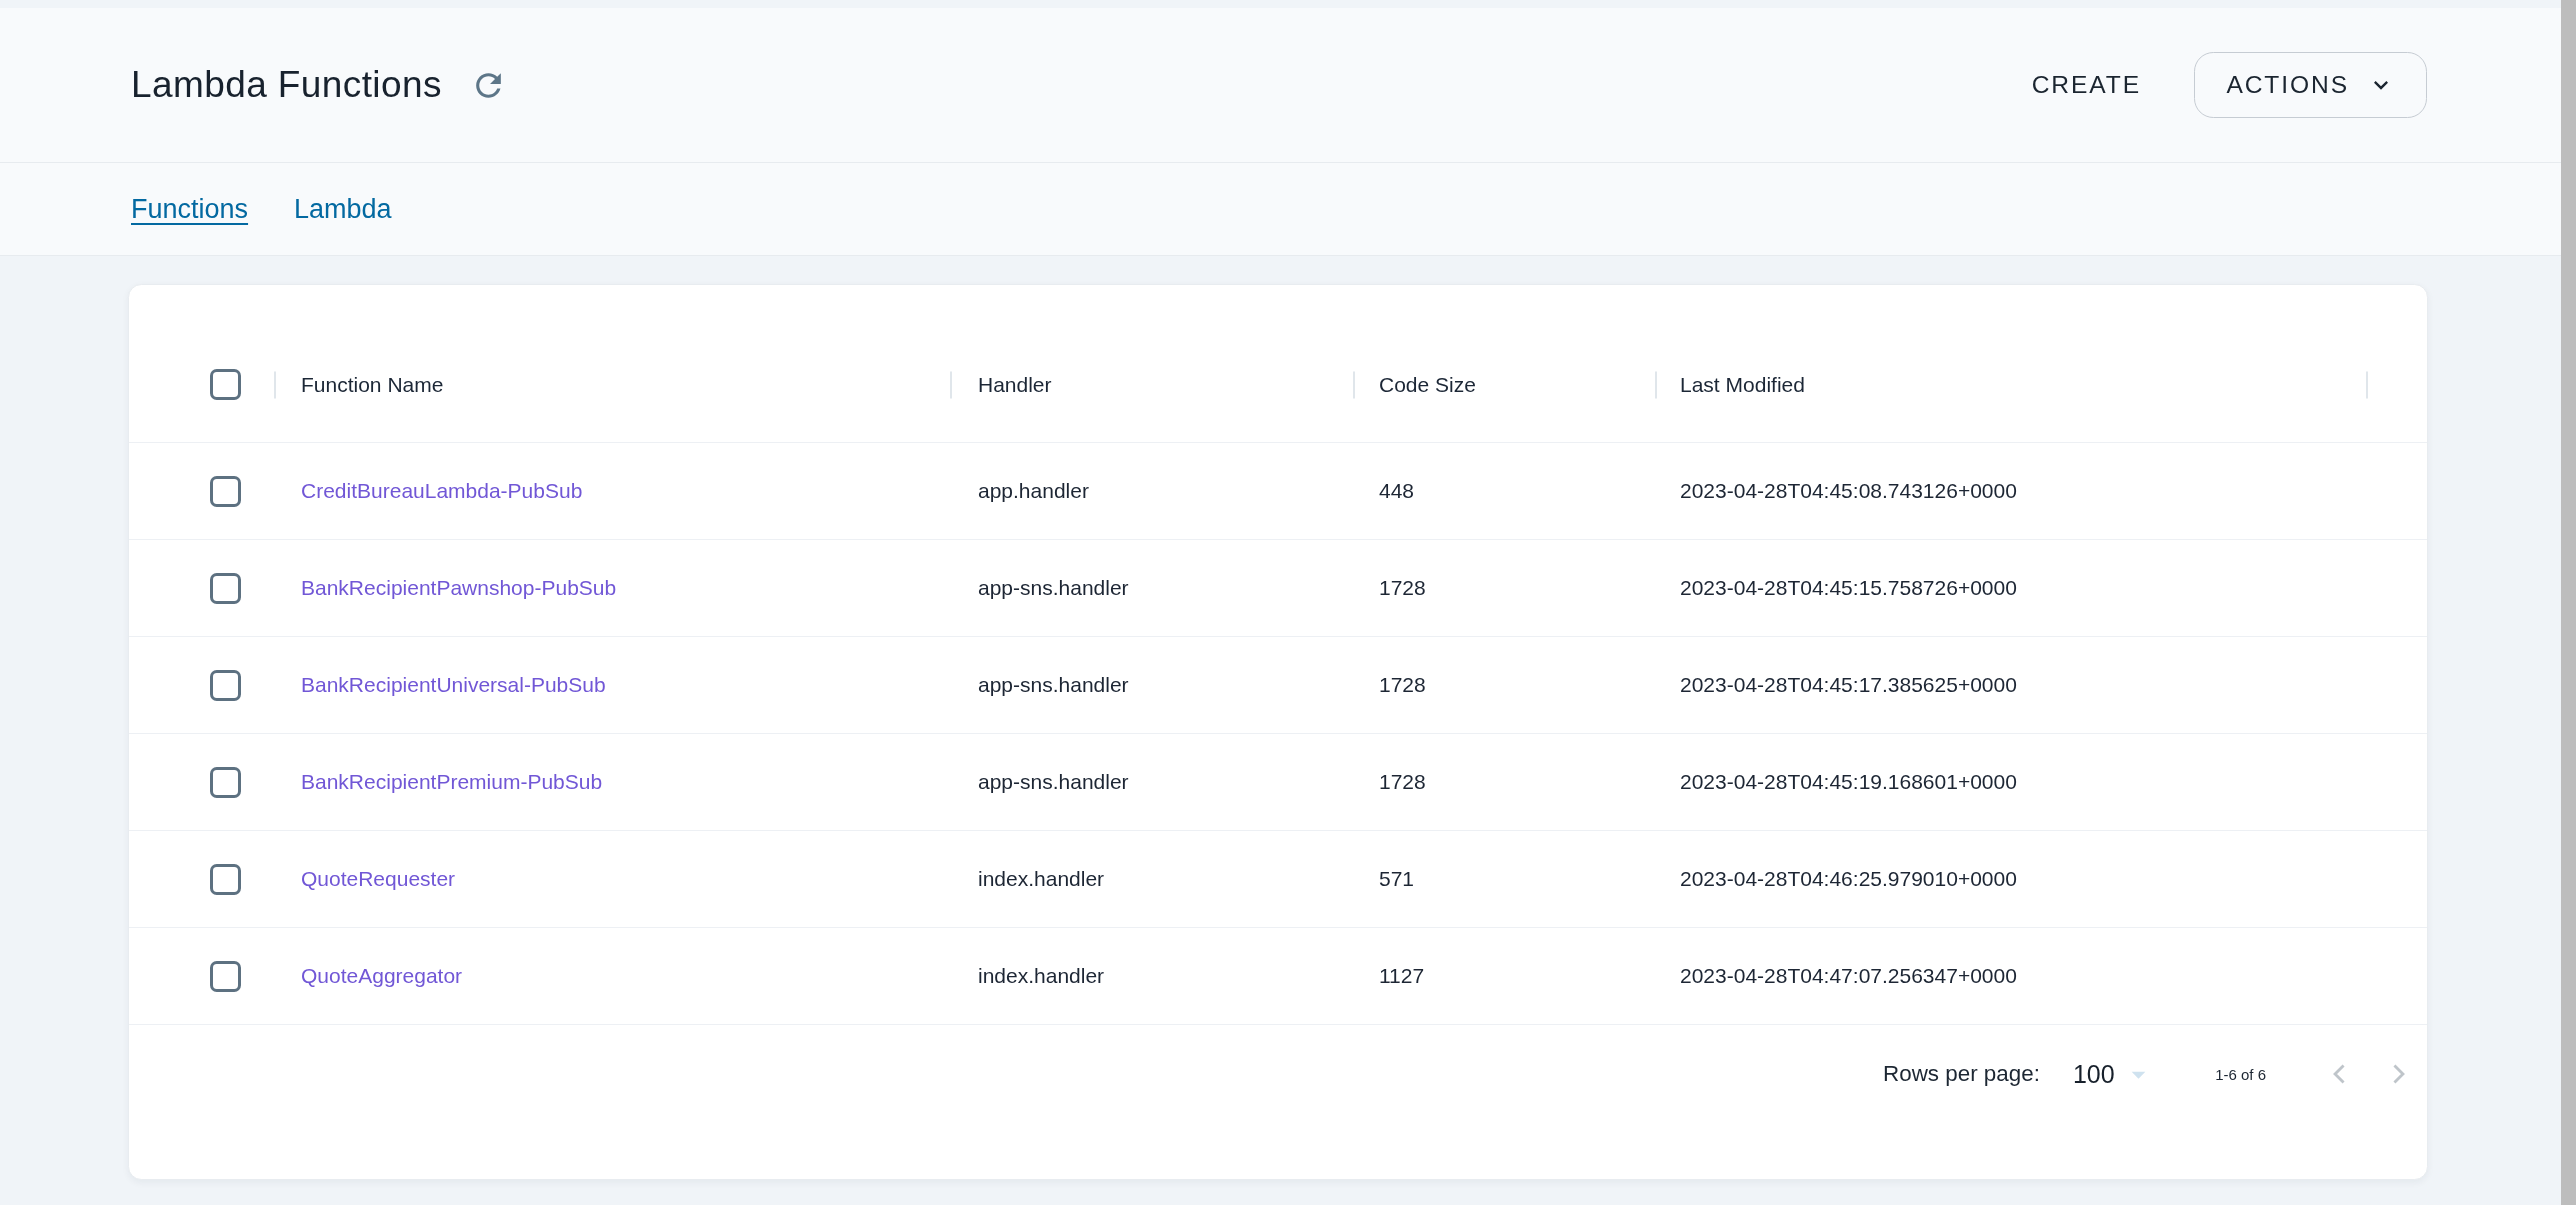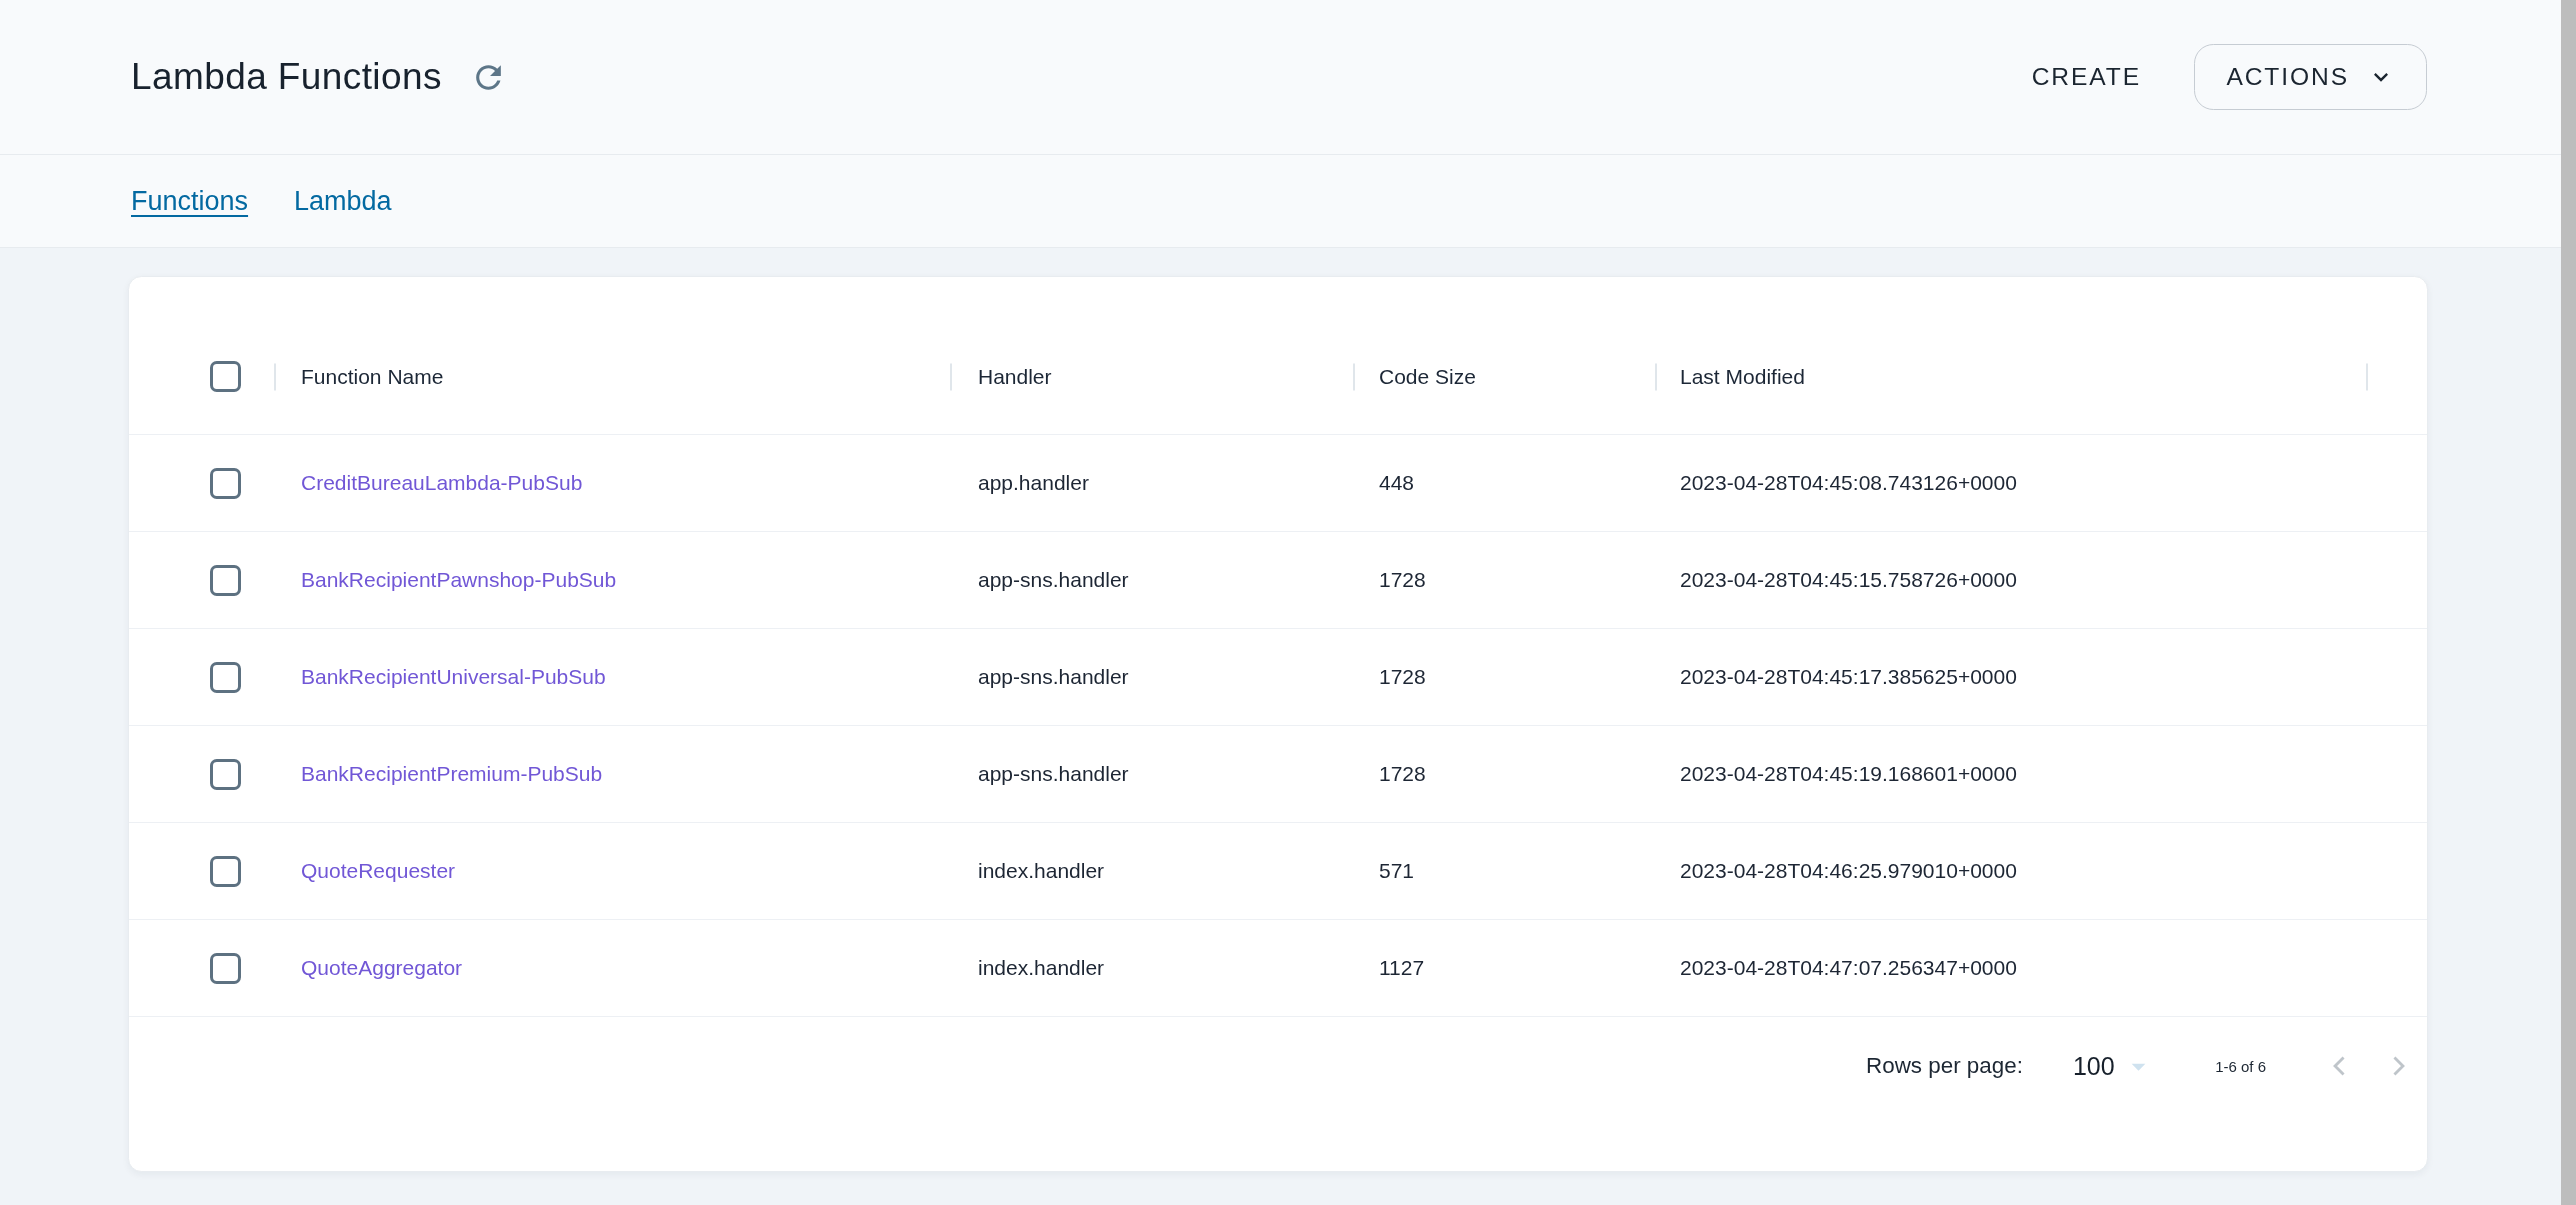--- a/index.html
+++ b/index.html
@@ -5,21 +5,21 @@
   * { box-sizing: border-box; }
   html, body { margin: 0; padding: 0; }
   body {
     width: 2576px; height: 1206px;
     background: #f0f4f8;
     font-family: "Liberation Sans", sans-serif;
     color: #1b2430;
     position: relative;
     overflow: hidden;
   }
-  .app { position: absolute; left: 0; top: 0; width: 2561px; height: 984px; }
+  .app { position: absolute; left: 0; top: 8px; width: 2561px; height: 984px; }
 
   
   .topbar {
     height: 155px; background: #f8fafc;
     border-bottom: 0.7px solid #e7ebef;
     display: flex; align-items: center;
     padding: 0 134px 0 131px;
   }
   .page-title { font-size: 37px; font-weight: 400; color: #18222e; letter-spacing: 0.4px; }
   .icon-btn {
@@ -84,21 +84,21 @@
   }
 
   
   .pagination {
     height: 98px; display: flex; align-items: center;
     justify-content: flex-end; 
   }
   .pg-label { font-size: 22.4px; color: #1d2733; margin-right: 33px; }
   .pg-select {
     display: flex; align-items: center; gap: 7.5px;
-    cursor: pointer; margin-right: 60px; margin-left: 17px;
+    cursor: pointer; margin-right: 60px;
   }
   .pg-select .pg-value { font-size: 25px; color: #17202b; }
   .pg-range { font-size: 15px; color: #1d2733; margin-right: 45px; }
   .pg-btn {
     background: none; border: none; cursor: pointer;
     width: 58px; height: 58px; display: flex; align-items: center; justify-content: center;
     padding: 0;
   }
 
   

